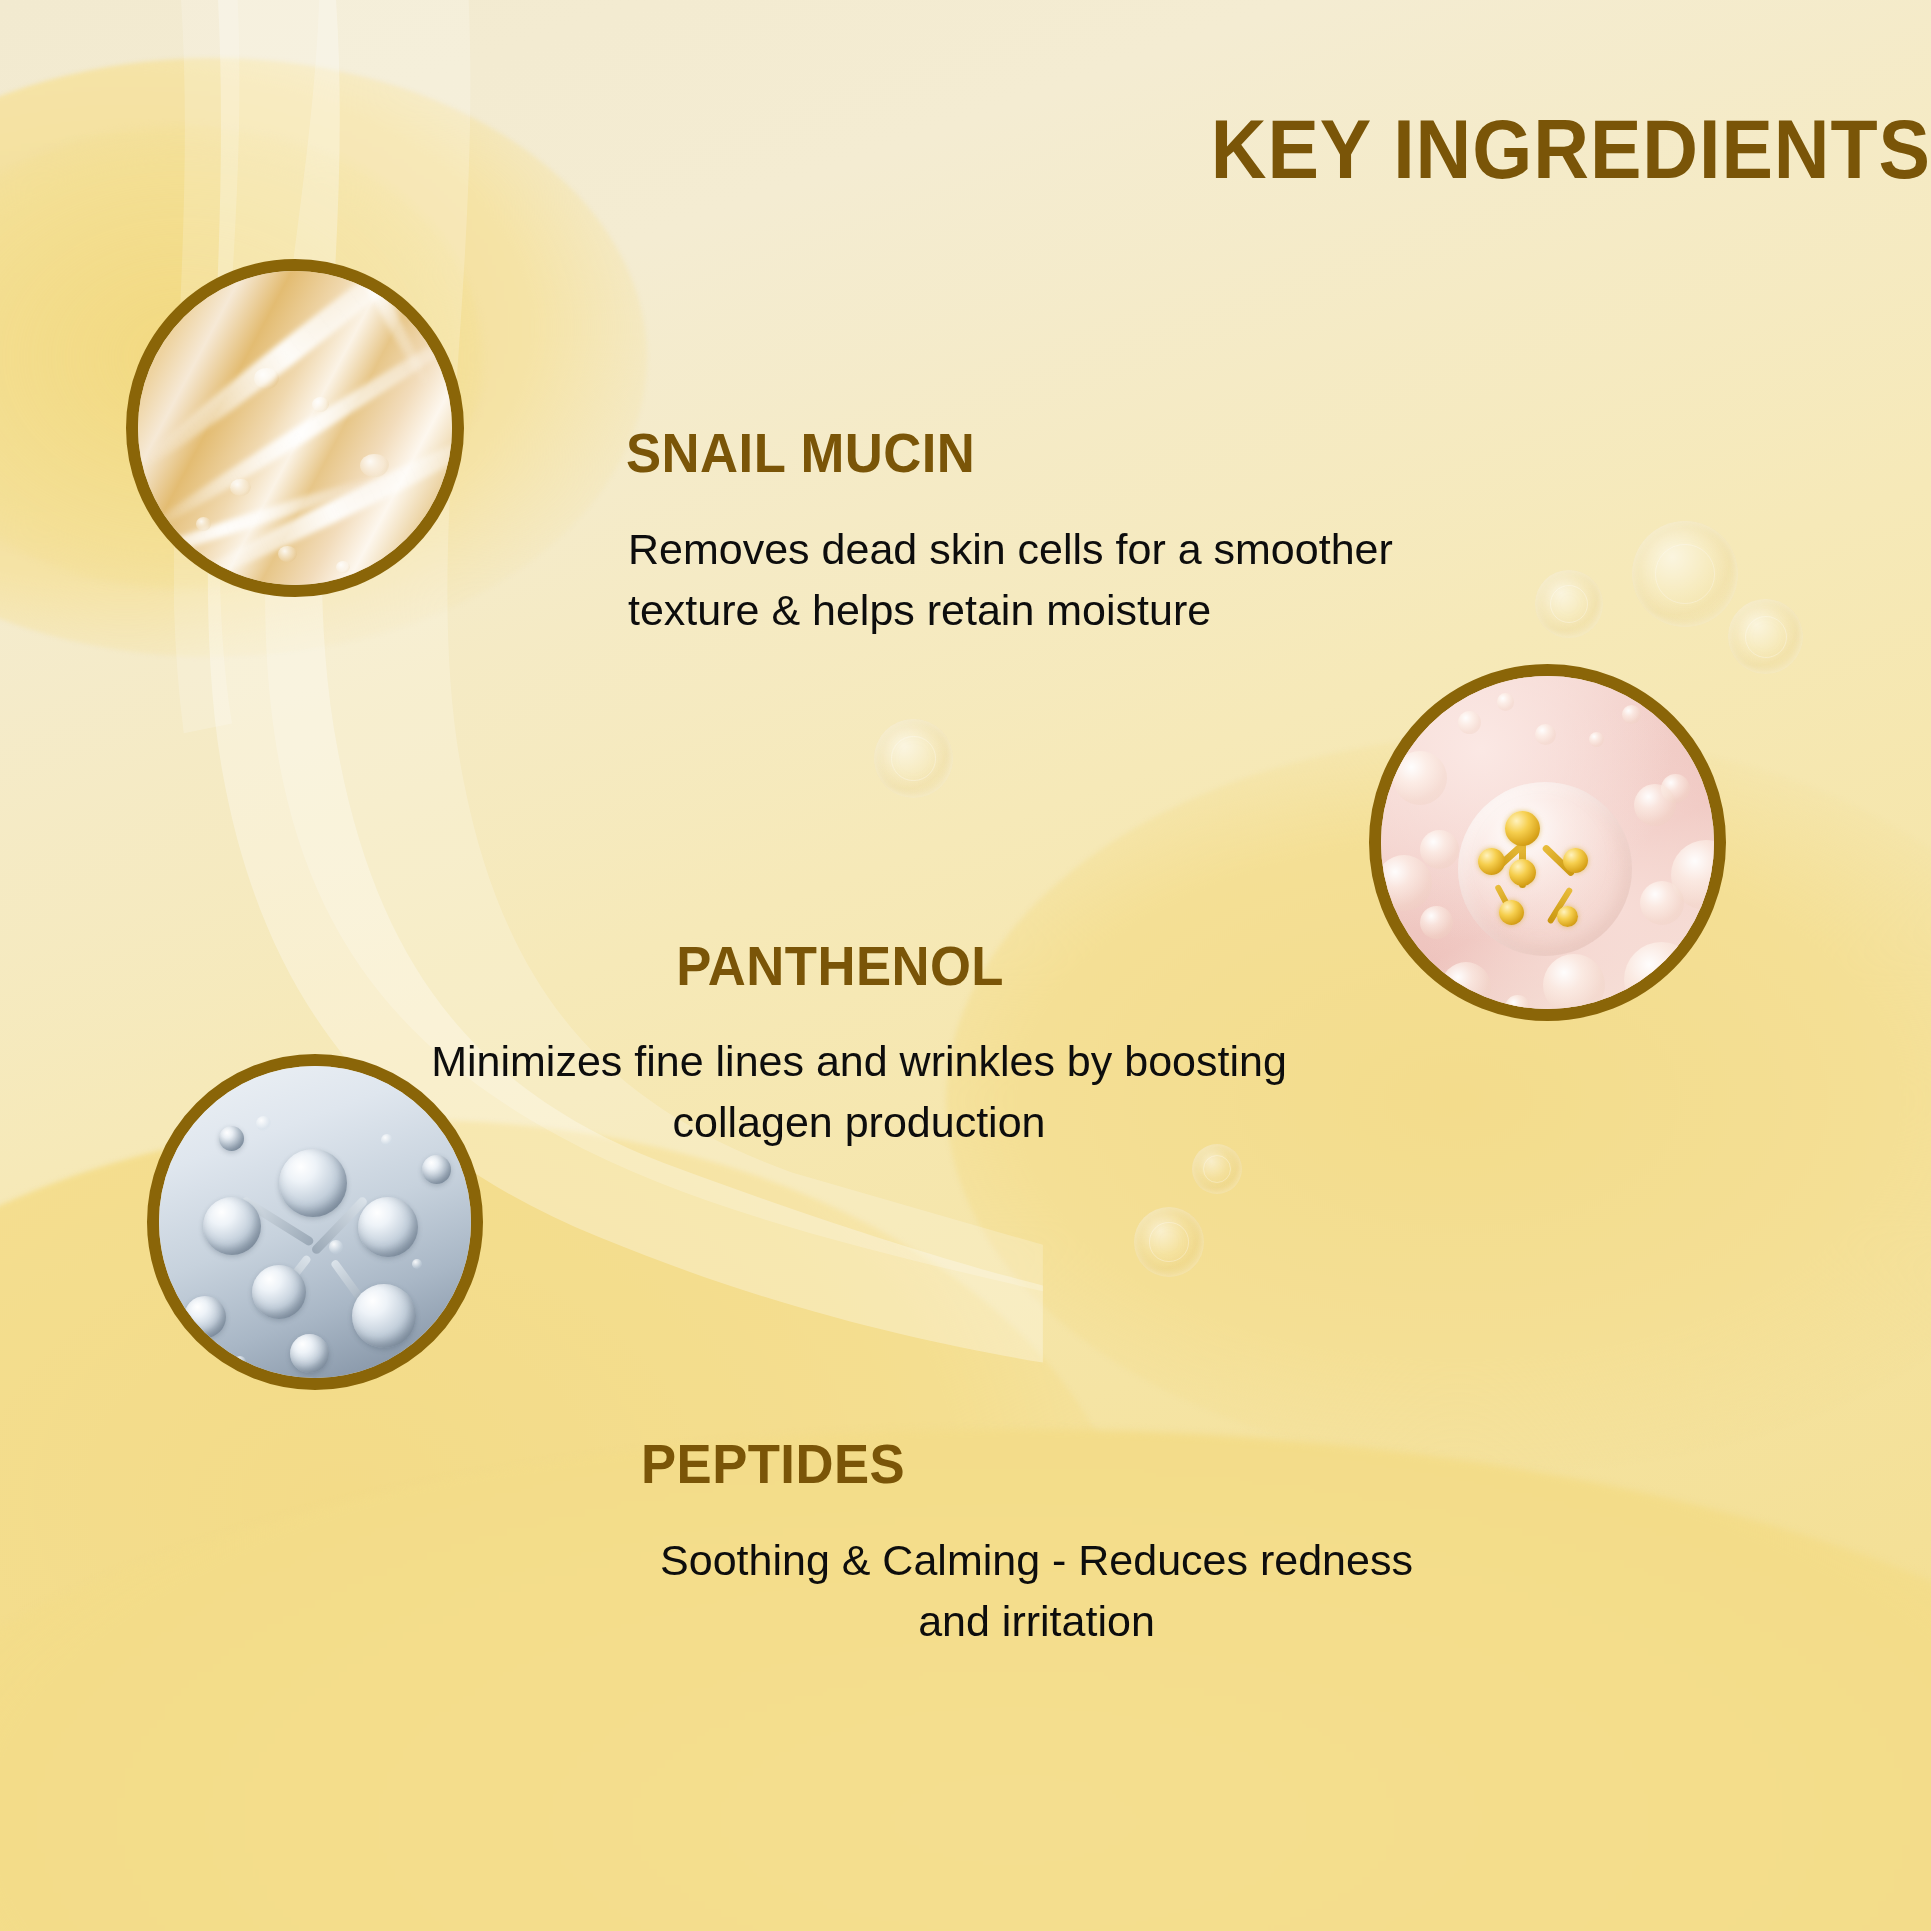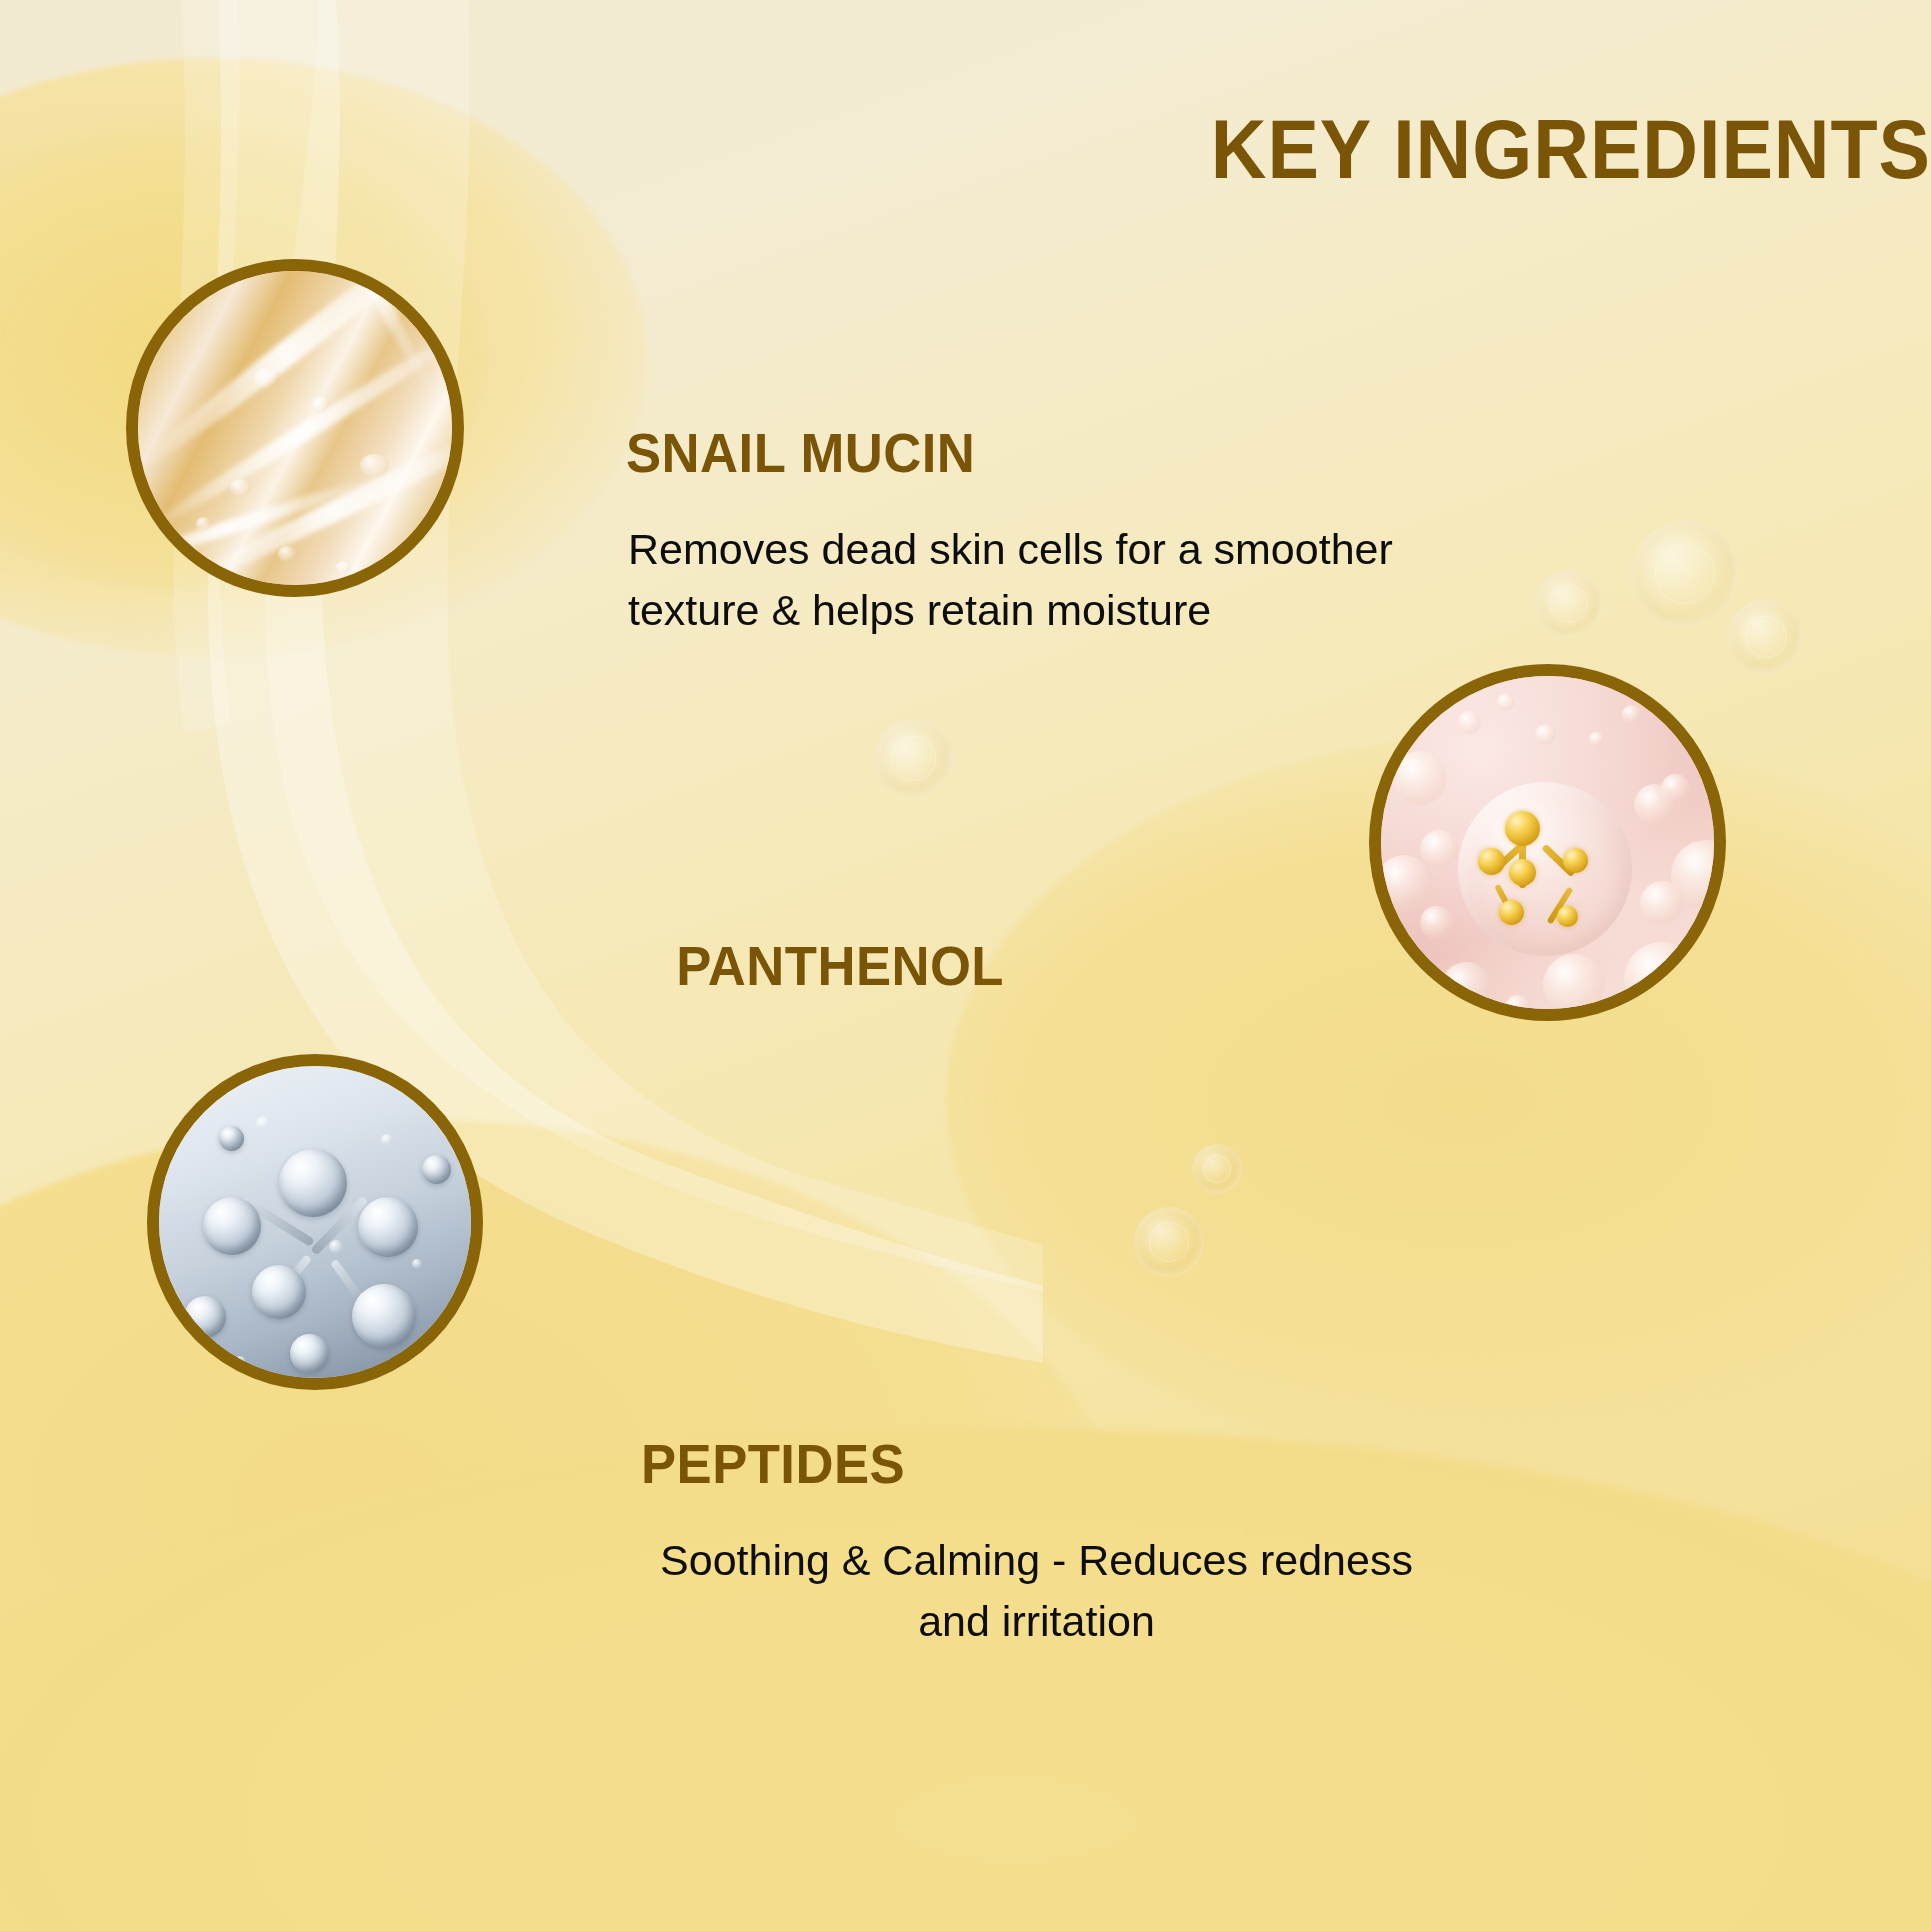--- a/index.html
+++ b/index.html
@@ -271,20 +271,21 @@
       <div class="mol-node mol-gold" style="left:124px; top:135px; width:35px; height:35px;"></div>
       <div class="mol-node mol-gold" style="left:128px; top:183px; width:27px; height:27px;"></div>
       <div class="mol-node mol-gold" style="left:97px; top:172px; width:27px; height:27px;"></div>
       <div class="mol-node mol-gold" style="left:182px; top:172px; width:25px; height:25px;"></div>
       <div class="mol-node mol-gold" style="left:118px; top:224px; width:25px; height:25px;"></div>
       <div class="mol-node mol-gold" style="left:176px; top:230px; width:21px; height:21px;"></div>
     </div>
   </div>
 
   <div class="ing-heading" id="head-2">PANTHENOL</div>
+  <div class="ing-desc" id="desc-2">Minimizes fine lines and wrinkles by boosting collagen production</div>
 
   <div class="ing-circle" style="left:147px; top:1054px; width:336px; height:336px;">
     <div class="circle-inner">
       <div class="blue-bg"></div>
 
       <div class="ag-bond" style="left:114px; top:114px; width:8.7px;  height:83px; transform:rotate(-58deg);"></div>
       <div class="ag-bond" style="left:176px; top:122px; width:8.7px;  height:75px; transform:rotate(44deg);"></div>
       <div class="ag-bond" style="left:124px; top:183px; width:7.7px;  height:71px; transform:rotate(38deg);"></div>
       <div class="ag-bond" style="left:189px; top:189px; width:7.7px;  height:64px; transform:rotate(-36deg);"></div>
 

